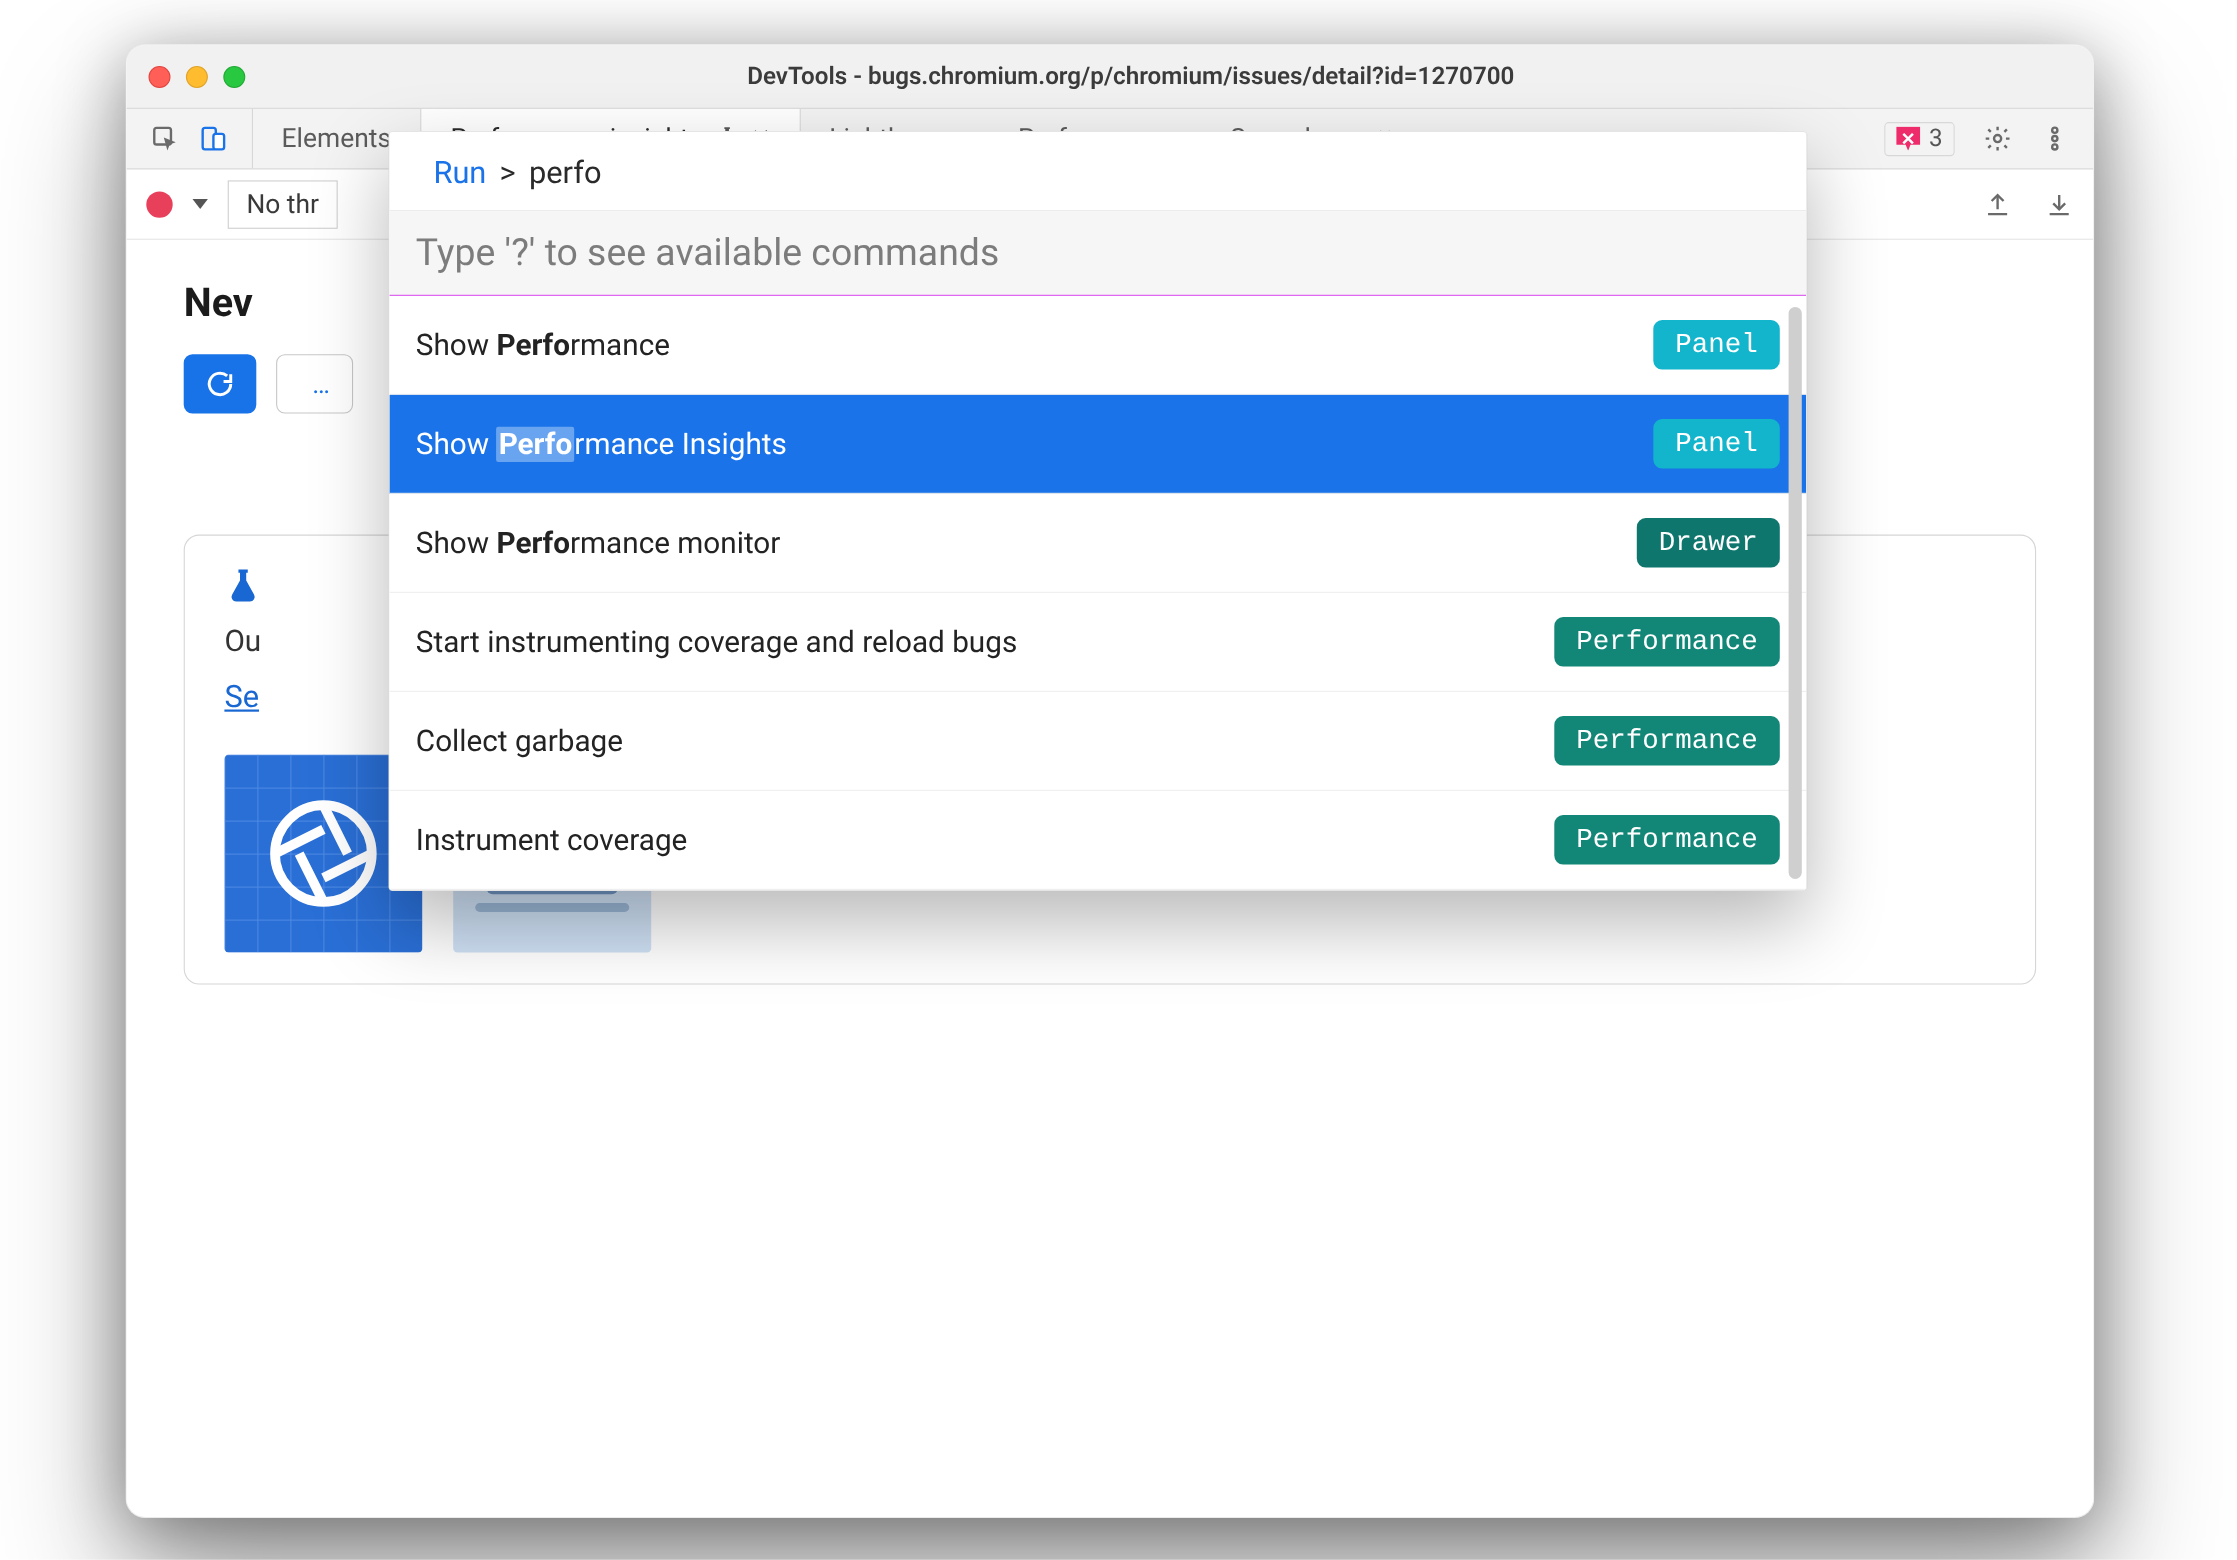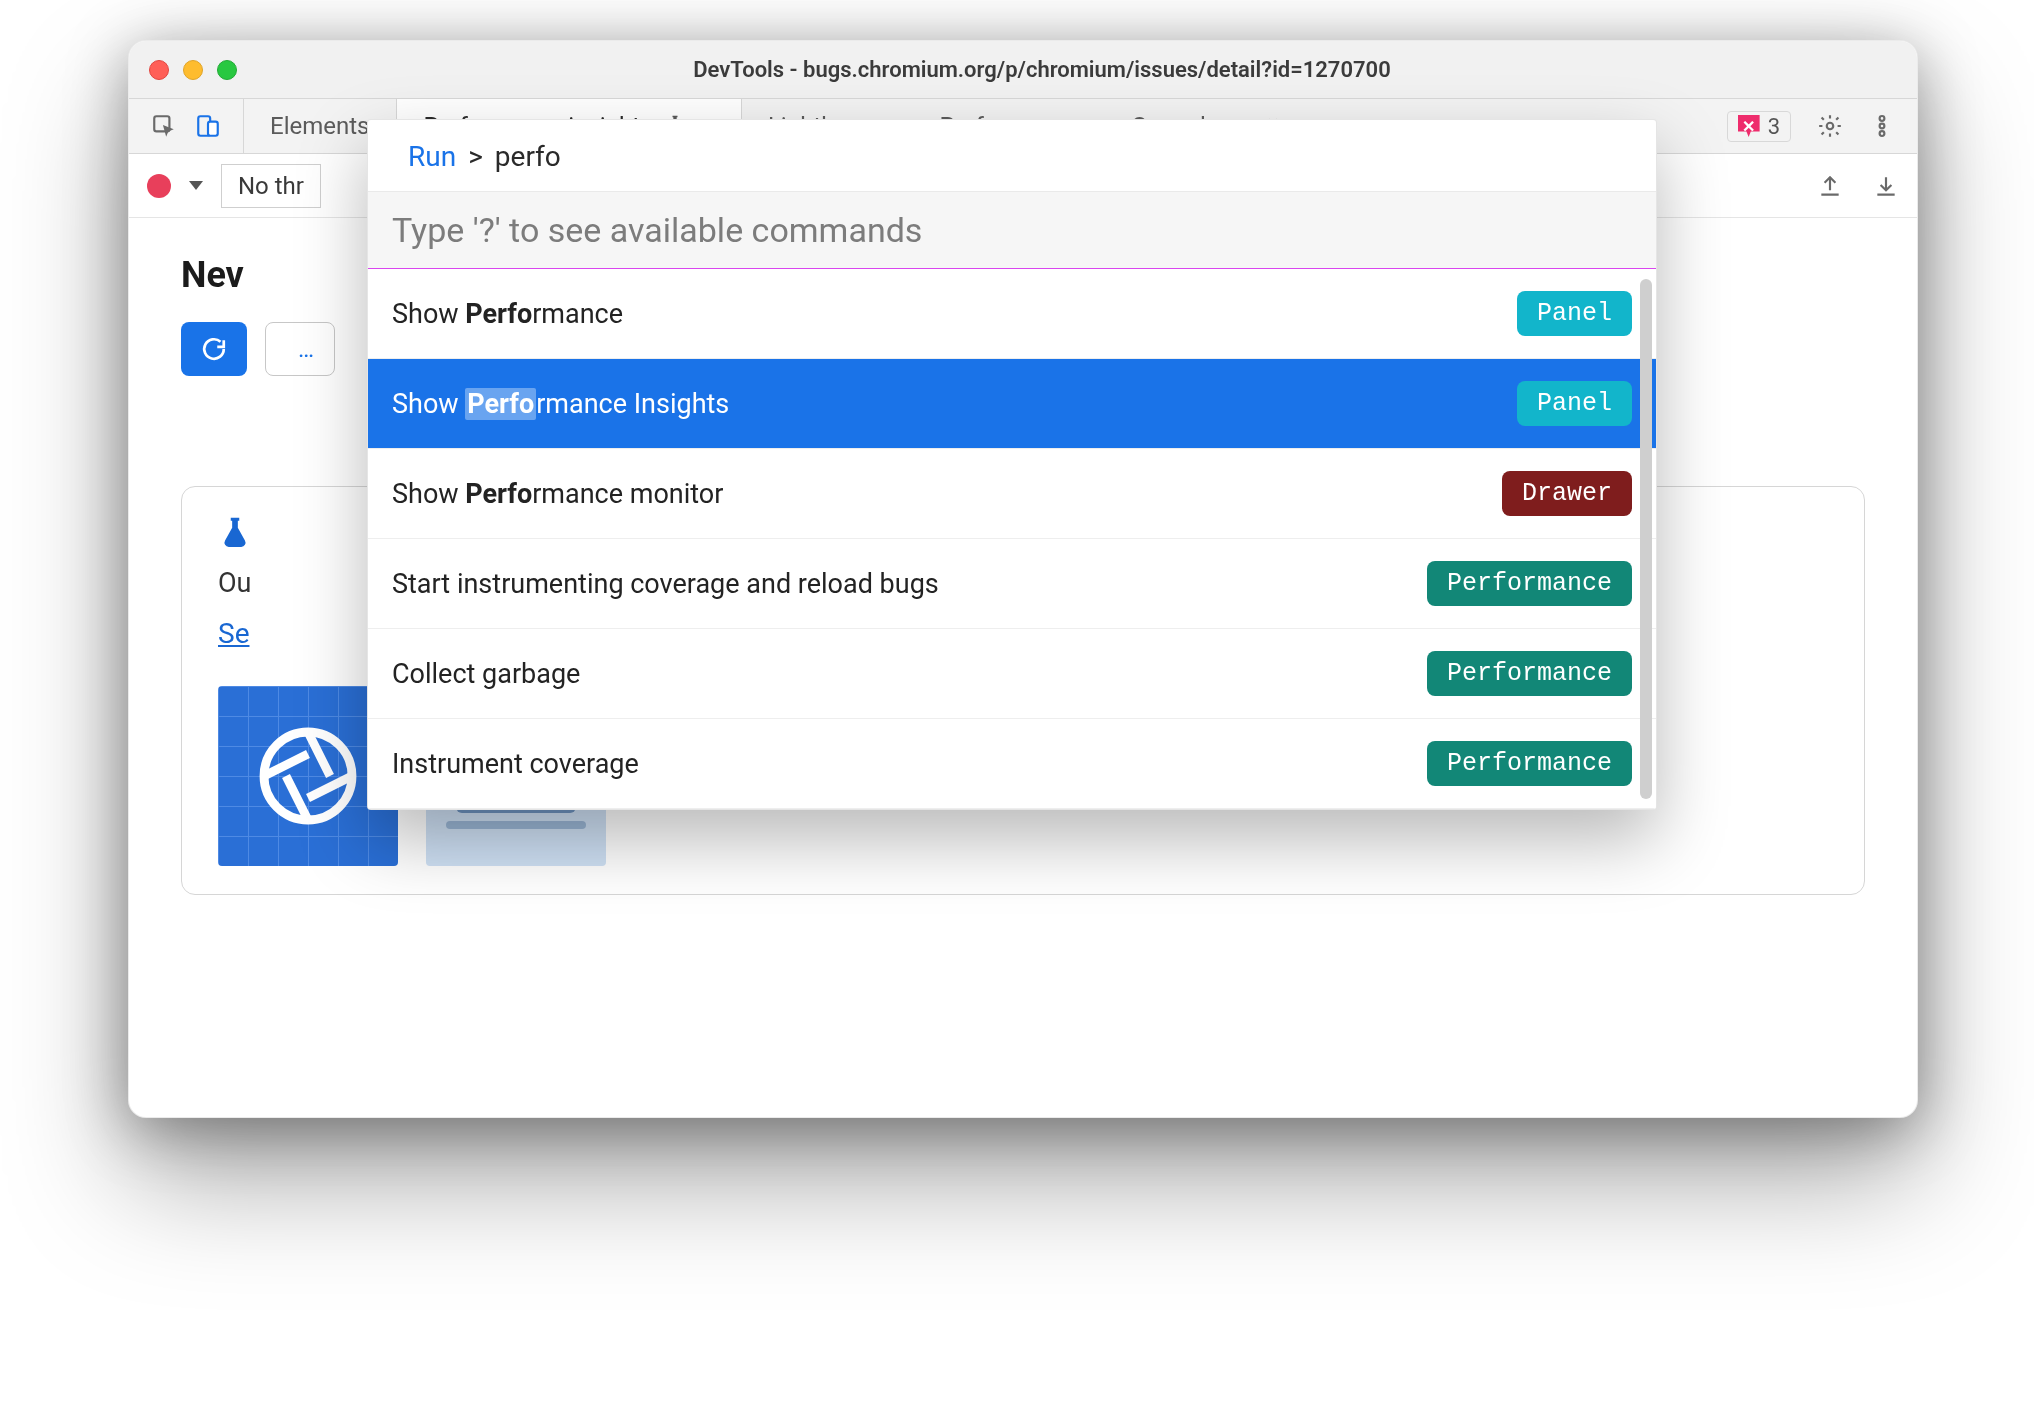--- a/index.html
+++ b/index.html
@@ -13,24 +13,24 @@
 
   .stage {
     width: 2034px;
     height: 1418px;
     position: relative;
     background: #fff;
   }
 
   .window {
     position: absolute;
-    left: 128px;
+    left: 114px;
     top: 40px;
     width: 1790px;
-    height: 1078px;
+    height: 1340px;
     border-radius: 18px;
     background: #fff;
     box-shadow: 0 10px 60px rgba(0,0,0,0.35), 0 60px 120px rgba(0,0,0,0.35);
     overflow: hidden;
     border: 1px solid rgba(0,0,0,0.08);
   }
 
   
   .titlebar {
     height: 58px;
@@ -220,21 +220,21 @@
     border-bottom:1px solid #eee;
     background:#fff;
   }
   .palette-row.sel { background:#1a73e8; color:#fff; }
   .palette-row.sel .hl { background:rgba(255,255,255,0.35); padding:0 2px; border-radius:2px;}
   .palette-row .text b { font-weight:700; }
   .tag {
     border-radius:8px; color:#fff; padding:8px 20px; font-size:25px; font-weight:500;font-family:Liberation Mono, monospace;
   }
   .tag.panel  { background:#12b5cb; }
-  .tag.drawer { background:#7f1d1d; }
+  .tag.drawer { background:#0f766e; }
   .tag.render { background:#e83f6f; }
   .tag.perf   { background:#128777; }
   .palette-scroll {
     position:absolute; right:4px; top:10px; width:12px; height:520px;
     background:#cfcfcf; border-radius:6px;
   }
 
 </style>
 </head>
 <body>

